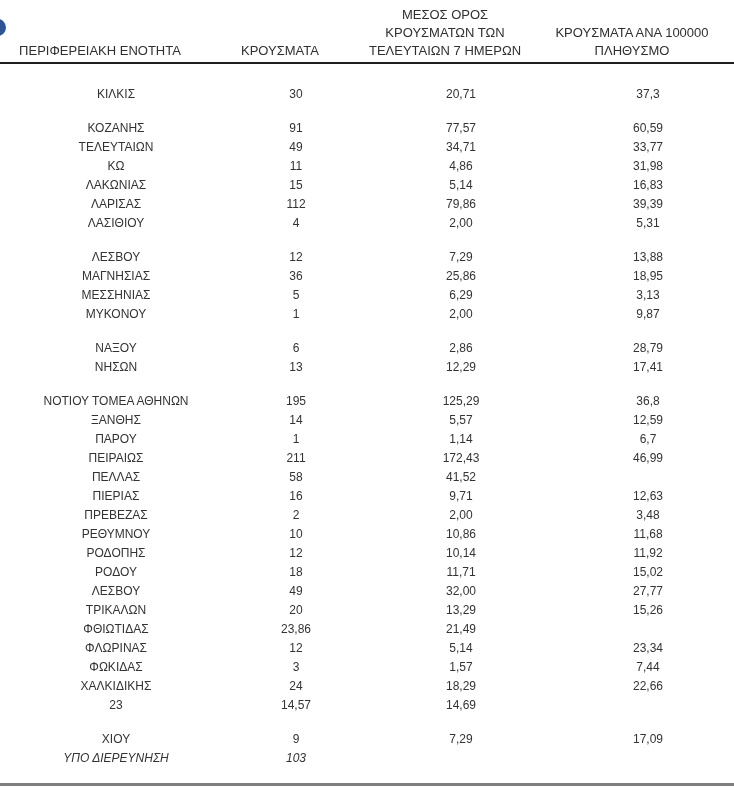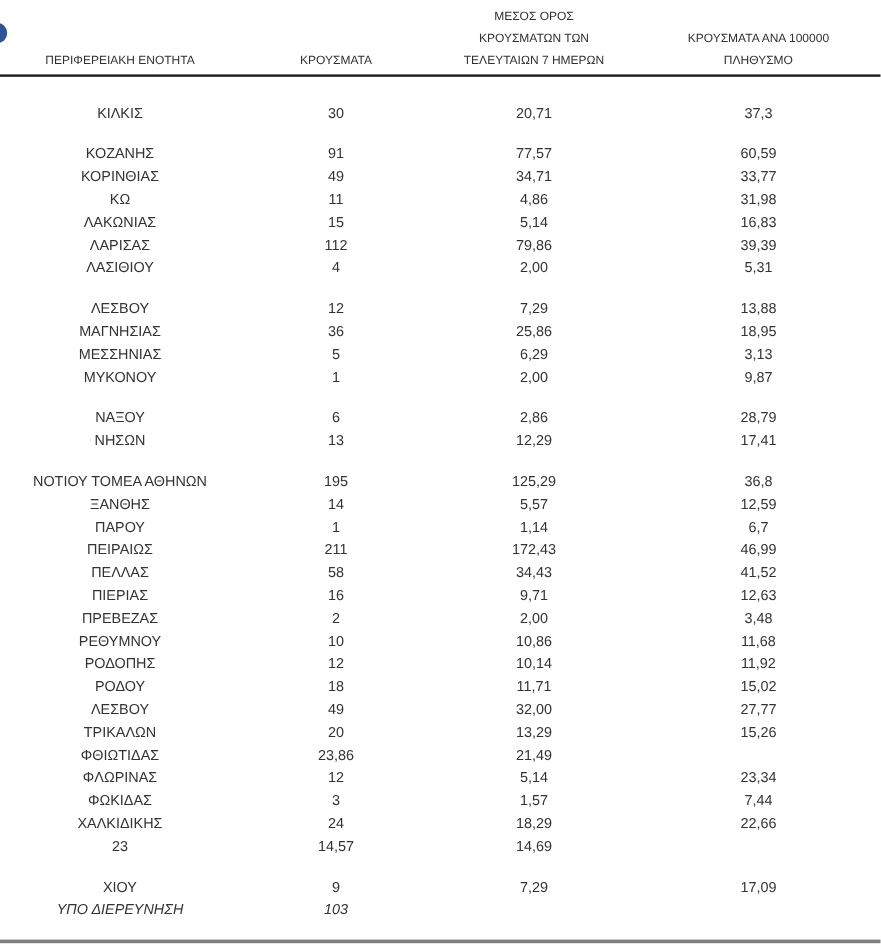--- a/index.html
+++ b/index.html
@@ -28,27 +28,28 @@
     display: grid;
     grid-template-columns: 200px 160px 170px 204px;
     align-items: end;
     padding-top: 6px;
     border-bottom: 2.5px solid #1f1f1f;
     padding-bottom: 2px;
   }
   .th {
     text-align: center;
     white-space: pre-line;
-    font-size: 10px;
+    font-size: 13px;
     line-height: 18px;
     font-weight: normal;
     color: #303030;
   }
   .tbody {
     padding-top: 21px;
+    padding-left: 16px;
   }
   .group {
     margin-bottom: 15px;
   }
   .row {
     display: grid;
     grid-template-columns: 200px 160px 170px 204px;
   }
   .cell {
     text-align: center;
@@ -93,21 +94,21 @@
           </div>
         </div>
         <div class="group">
           <div class="row">
             <div class="cell">ΚΟΖΑΝΗΣ</div>
             <div class="cell">91</div>
             <div class="cell">77,57</div>
             <div class="cell">60,59</div>
           </div>
           <div class="row">
-            <div class="cell">ΚΟΡΙΝΘΙΑΣ</div>
+            <div class="cell">ΤΕΛΕΥΤΑΙΩΝ</div>
             <div class="cell">49</div>
             <div class="cell">34,71</div>
             <div class="cell">33,77</div>
           </div>
           <div class="row">
             <div class="cell">ΚΩ</div>
             <div class="cell">11</div>
             <div class="cell">4,86</div>
             <div class="cell">31,98</div>
           </div>
@@ -191,21 +192,20 @@
           </div>
           <div class="row">
             <div class="cell">ΠΕΙΡΑΙΩΣ</div>
             <div class="cell">211</div>
             <div class="cell">172,43</div>
             <div class="cell">46,99</div>
           </div>
           <div class="row">
             <div class="cell">ΠΕΛΛΑΣ</div>
             <div class="cell">58</div>
-            <div class="cell">34,43</div>
             <div class="cell">41,52</div>
           </div>
           <div class="row">
             <div class="cell">ΠΙΕΡΙΑΣ</div>
             <div class="cell">16</div>
             <div class="cell">9,71</div>
             <div class="cell">12,63</div>
           </div>
           <div class="row">
             <div class="cell">ΠΡΕΒΕΖΑΣ</div>

